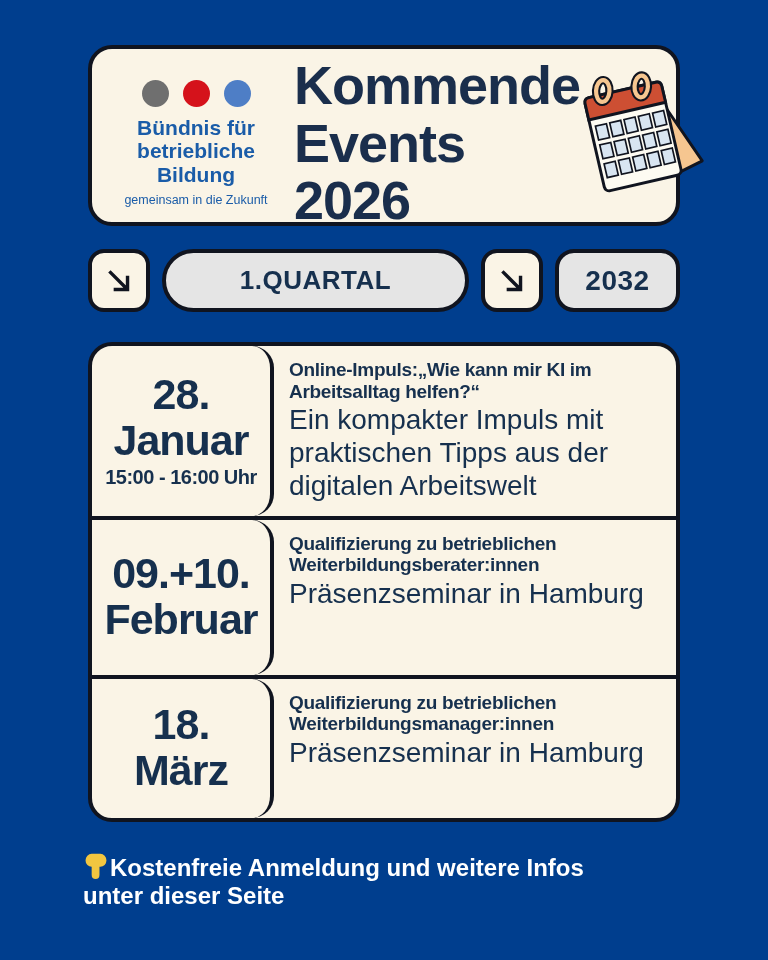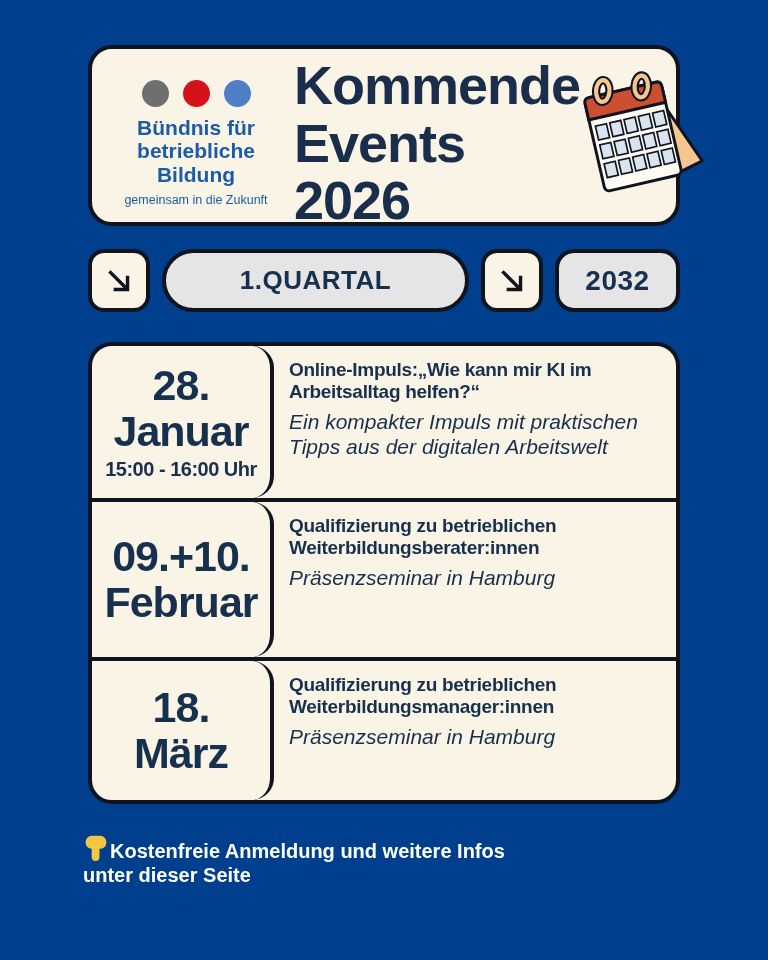--- a/index.html
+++ b/index.html
@@ -63,26 +63,26 @@
   .date-cell {
     width:182px; flex:none; border-right:4px solid #10141F;
     display:flex; flex-direction:column; align-items:center; justify-content:center;
     text-align:center; padding:8px 2px; color:#16304E;border-radius:22px;
   }
   .date-line { font-weight:bold; font-size:43px; line-height:1.06; letter-spacing:-1px; }
   .time { font-weight:bold; font-size:20px; margin-top:3px; white-space:nowrap; letter-spacing:-0.5px; }
   .time:empty { display:none; }
   .info-cell { flex:1; padding:13px 8px 13px 15px; color:#16304E; }
   .event-title { font-weight:bold; font-size:19px; line-height:1.14; letter-spacing:-0.3px; }
-  .event-desc { font-size:21px; line-height:1.17; margin-top:8px;font-style:italic; }
+  .event-desc { font-size:28px; line-height:1.17; margin-top:2px; }
 
   
   .footer {
     margin-top:30px; margin-left:-5px;
-    color:#FFFFFF; font-weight:bold; font-size:20px; line-height:1.2;
+    color:#FFFFFF; font-weight:bold; font-size:24px; line-height:1.2;
   }
   .hand-icon { vertical-align:-4px; margin-right:1px; }
 </style>
 </head>
 <body>
 
 <div class="content">
 
   <div class="header-card">
     <div class="logo-block">

